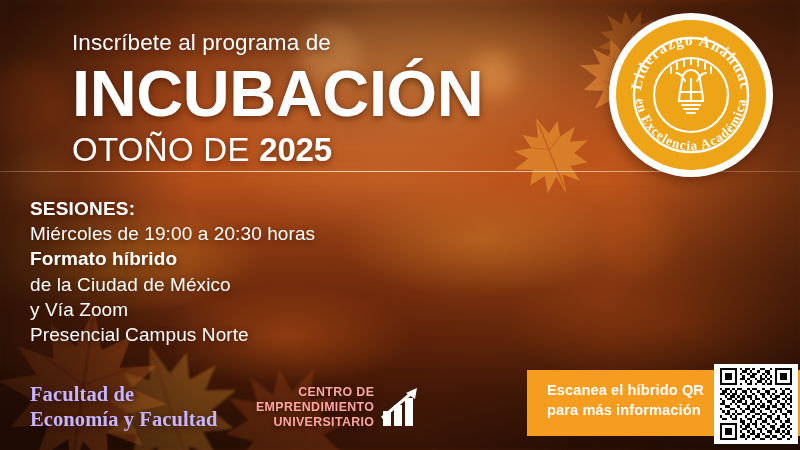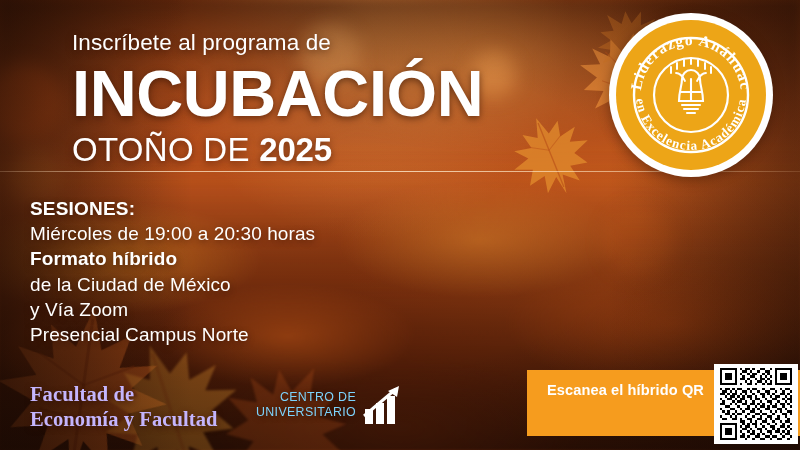--- a/index.html
+++ b/index.html
@@ -75,21 +75,21 @@
   .badge{position:absolute;left:609px;top:13px;width:164px;height:164px;border-radius:50%;
     background:#fff;box-shadow:0 3px 12px rgba(40,14,4,.40);}
   .badge-inner{position:absolute;inset:7px;border-radius:50%;background:#eda517;}
   .badge svg{position:absolute;inset:0;}
 
   
   .fac{position:absolute;left:30px;top:382px;color:#c4b5fd;
     font-family:"Liberation Serif",serif;font-size:20.5px;font-weight:700;line-height:1.22;
     text-shadow:0 2px 6px rgba(44,14,4,.72);letter-spacing:.1px;}
   .ceu{position:absolute;left:256px;top:385px;display:flex;align-items:center;gap:7px;}
-  .ceu-txt{color:#7dd3fc;font-size:12.4px;font-weight:400;line-height:1.2;letter-spacing:.35px;
+  .ceu-txt{color:#fca5a5;font-size:12.4px;font-weight:700;line-height:1.2;letter-spacing:.35px;
     text-align:right;text-shadow:0 2px 5px rgba(44,14,4,.70);}
   .ceu-logo{width:40px;height:40px;}
 
   
   .cta{position:absolute;left:527px;top:370px;width:273px;height:66px;background:#f69c1e;}
   .cta-txt{position:absolute;left:547px;top:381px;width:170px;color:#fff;
     font-size:14.6px;font-weight:700;line-height:1.34;letter-spacing:.1px;}
   .qr-panel{position:absolute;left:714px;top:364px;width:84px;height:80px;background:#fff;
     display:flex;align-items:center;justify-content:center;}
   .qr{width:72px;height:72px;}
@@ -198,34 +198,36 @@
   </div>
 
   <div class="fac">
     <div>Facultad de</div>
     <div>Economía y Facultad</div>
   </div>
 
   <div class="ceu">
     <div class="ceu-txt">
       <div>CENTRO DE</div>
+      <div>EMPRENDIMIENTO</div>
       <div>UNIVERSITARIO</div>
     </div>
     <svg class="ceu-logo" viewBox="0 0 40 40">
       <rect x="2" y="24" width="8" height="15" fill="#fff"></rect>
       <rect x="13" y="18" width="8" height="21" fill="#fff"></rect>
       <rect x="24" y="11" width="8" height="28" fill="#fff"></rect>
       <path d="M1 31 L33 4" stroke="#fff" stroke-width="3" fill="none"></path>
       <path d="M36 1 L34 12 L25 6 Z" fill="#fff"></path>
     </svg>
   </div>
 
   <div class="cta"></div>
   <div class="cta-txt">
     <div>Escanea el híbrido QR</div>
+    <div>para más información</div>
   </div>
   <div class="qr-panel">
     <svg class="qr" viewBox="0 0 29 29" shape-rendering="crispEdges">
       <rect width="29" height="29" fill="#fff"></rect>
       <g fill="#000">
         <path d="M0 0h7v7H0z M1 1h5v5H1z" fill="#000"></path>
         <rect x="1" y="1" width="5" height="5" fill="#fff"></rect>
         <rect x="2" y="2" width="3" height="3" fill="#000"></rect>
         <rect x="22" y="0" width="7" height="7" fill="#000"></rect>
         <rect x="23" y="1" width="5" height="5" fill="#fff"></rect>

